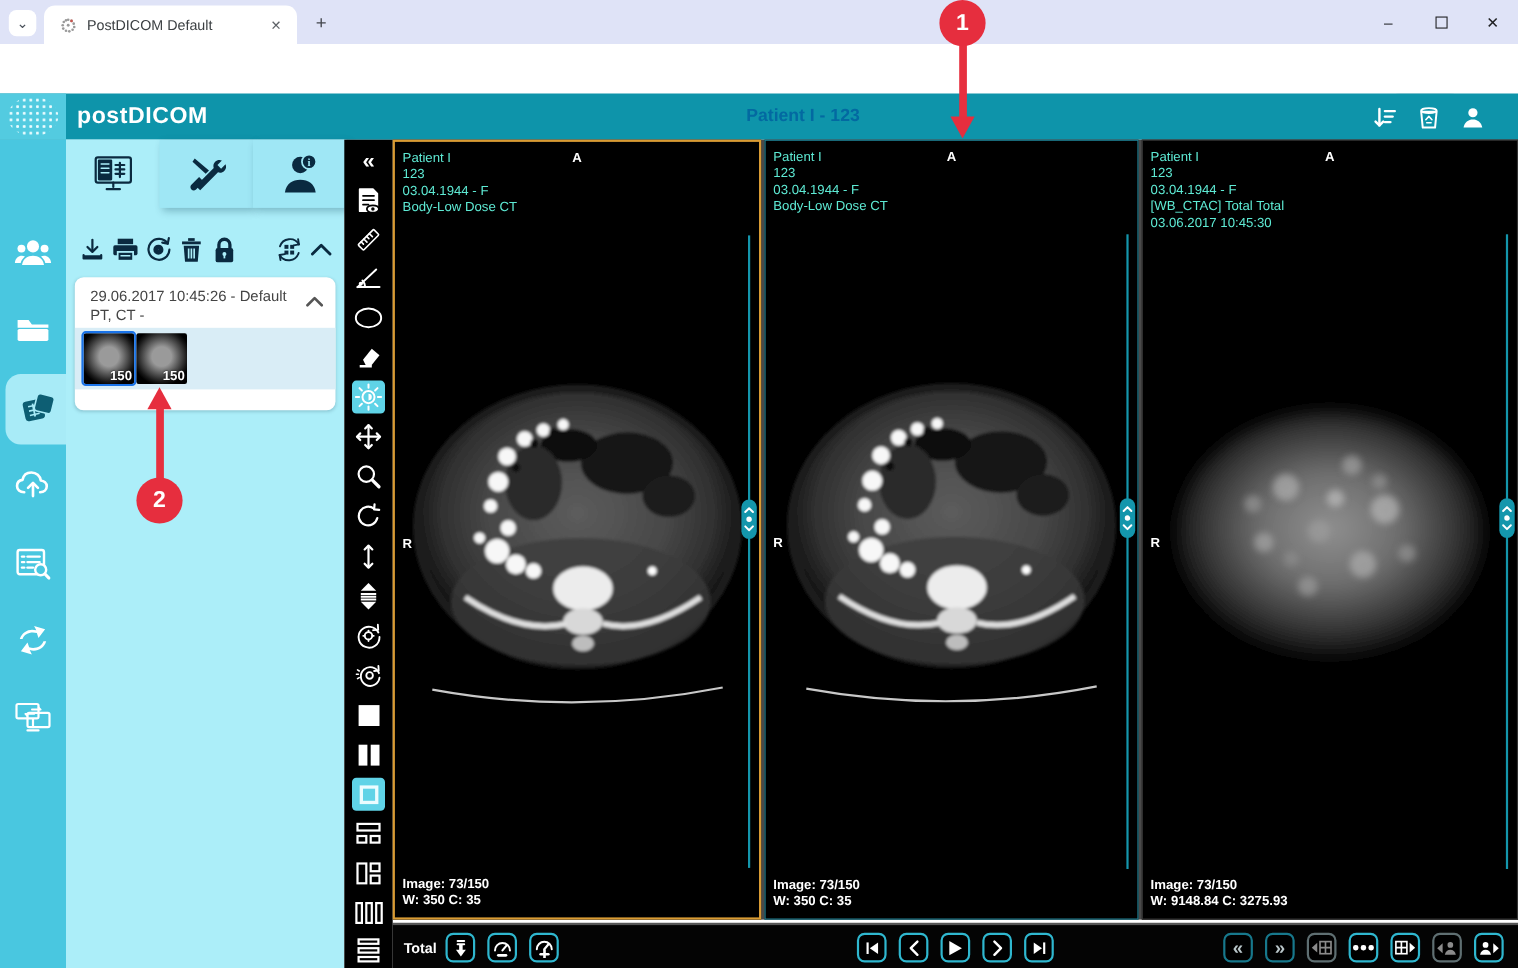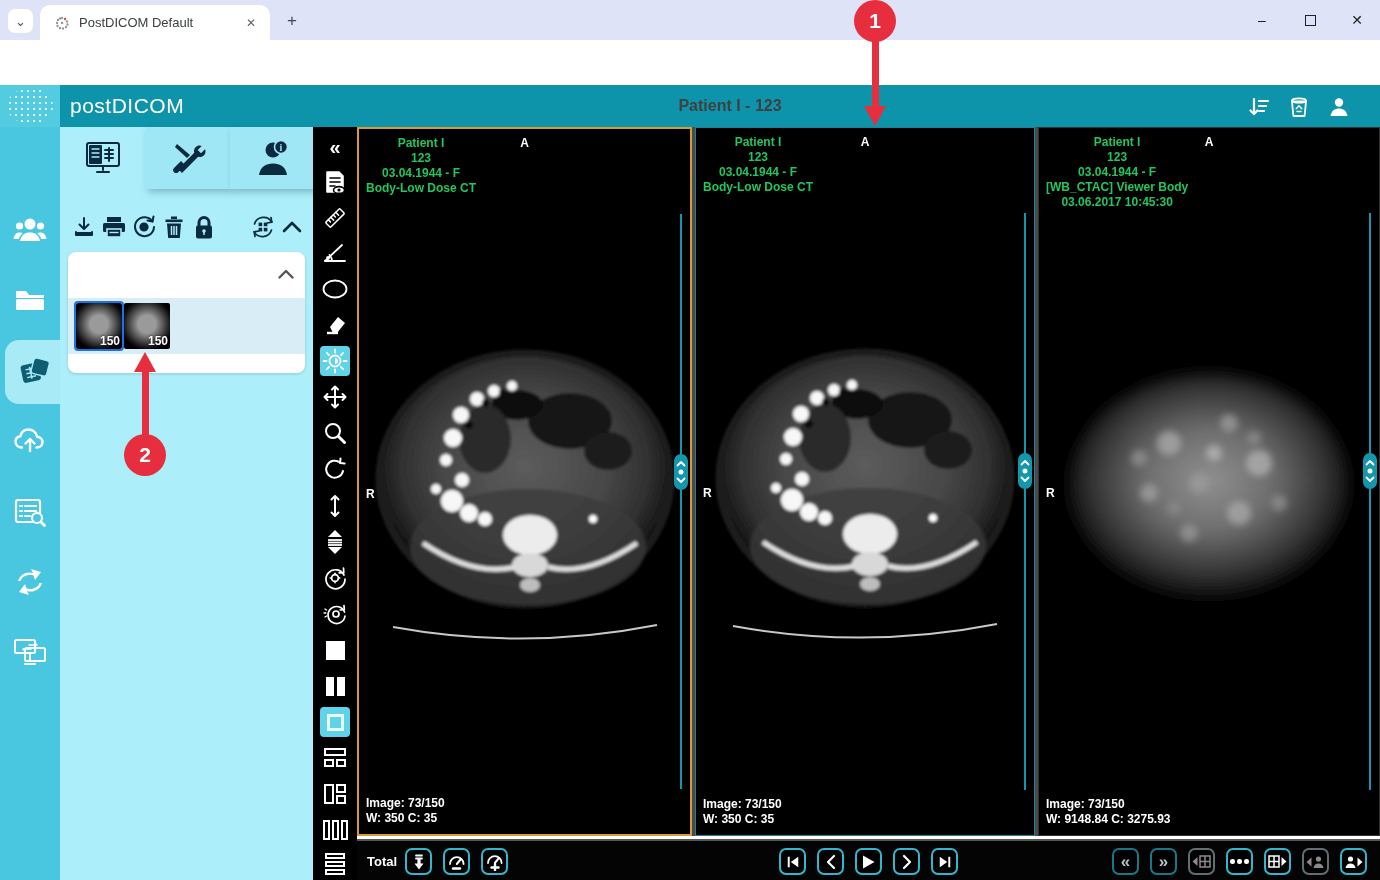--- a/index.html
+++ b/index.html
@@ -25,22 +25,22 @@
   #url-text { font-size:14px; color:#3c4043; margin-left:10px; }
   #guest-btn { left:1256px; top:45px; width:79px; height:34px; border:1px solid #d5d9de; border-radius:17px; background:#fff; display:flex; align-items:center; padding-left:8px; }
   #guest-label { font-size:13px; color:#3c4043; margin-left:6px; }
   #browser-menu { left:1348px; top:50px; width:20px; height:26px; color:#5f6368; font-size:16px; letter-spacing:0; }
 
   
   #app-header { left:0; top:85px; width:1380px; height:42px; background:#0e94aa; }
   #logo-square { left:0; top:85px; width:60px; height:42px; background:#53cbe0; }
   #logo-dots { left:7px; top:3px; width:46px; height:36px; border-radius:50%;
     background-image:radial-gradient(#eafcff 1.1px, rgba(234,252,255,0) 1.5px); background-size:6px 6px; }
-  #app-logo { left:70px; top:94px; font-size:21px; font-weight:normal; color:#fff; letter-spacing:.5px; }
-  #viewer-title { left:560px; top:97px; width:340px; text-align:center; color:#404040; font-weight:bold; font-size:16px; }
+  #app-logo { left:70px; top:94px; font-size:21px; font-weight:bold; color:#fff; letter-spacing:.5px; }
+  #viewer-title { left:560px; top:97px; width:340px; text-align:center; color:#0369a1; font-weight:bold; font-size:16px; }
   .hdr-ic { top:94px; width:26px; height:26px; }
 
   
   #left-nav { left:0; top:127px; width:60px; height:753px; background:#49c7e0; }
   .nav-item { left:0; width:60px; height:64px; }
   .nav-item.active { left:5px; width:55px; background:#a8ebf7; border-radius:14px 0 0 14px; }
 
   
   #left-panel { left:60px; top:127px; width:253px; height:753px; background:#aceef9; }
   .lp-tab { top:127px; width:85px; height:62px; background:#9fe7f5; box-shadow:3px 3px 7px rgba(0,60,80,.30); }
@@ -69,21 +69,21 @@
   .vt.active { background:#5fd3e7; border-radius:4px; }
   #collapse-glyph { color:#fff; font-size:20px; font-weight:bold; }
   .lay-box { border:2px solid #fff; }
 
   
   #vp-wrap { left:357px; top:127px; width:1023px; height:709px; background:#4a4a4a; }
   .vp { top:0; height:709px; background:#000; overflow:hidden; }
   #vp1 { left:0; width:335px; border:2px solid #d99b33; }
   #vp2 { left:338px; width:340px; border:1px solid #1f8296; }
   #vp3 { left:681px; width:342px; border:1px solid #333; }
-  .ovl-tl { left:7px; top:7px; color:#22c55e; font-size:12px; font-weight:700; line-height:15px;text-align:center; }
+  .ovl-tl { left:7px; top:7px; color:#5eead4; font-size:12px; font-weight:400; line-height:15px; }
   .ovl-tl div:empty { display:none; }
   .ovl-a { top:7px; left:0; width:100%; text-align:center; color:#fff; font-size:12px; font-weight:600; }
   .ovl-r { left:7px; top:358px; color:#fff; font-size:12px; font-weight:600; }
   .ovl-bl { left:7px; bottom:8px; color:#fff; font-size:12px; font-weight:600; line-height:15px; }
   .scroll-track { right:8px; top:85px; bottom:45px; width:2px; background:#1496ac; }
   .scroll-handle { right:2px; top:325px; width:14px; height:36px; background:#1496ac; border-radius:8px; }
   .ct-img { left:50%; top:200px; margin-left:-160px; }
   .pet-img { left:50%; top:225px; margin-left:-160px; }
 
   
@@ -348,20 +348,24 @@
         </g>
     </svg>
   </div>
   <div class="abs lp-act flexc" style="left:278px;">
     <svg width="20" height="12" viewBox="0 0 20 12" class="sn" style="stroke-width:2.6;">
         <path d="M2 10 10 2l8 8"></path>
       </svg>
   </div>
 
   <div id="series-card" class="abs">
+    <div id="series-title" class="abs">
+      <div>29.06.2017 10:45:26 - Default</div>
+      <div>PT, CT -</div>
+    </div>
     <div id="series-collapse" class="abs flexc">
       <svg width="16" height="10" viewBox="0 0 16 10" class="s" style="stroke:#555;stroke-width:2.4;">
           <path d="M1.5 8.5 8 2l6.5 6.5"></path>
         </svg>
     </div>
     <div id="thumb-row" class="abs">
       <div class="abs thumb sel" style="left:8px;">
         <span class="thumb-label">150</span>
       </div>
       <div class="abs thumb" style="left:56px;">
@@ -702,21 +706,21 @@
           <circle cx="90" cy="105" r="8" fill="#9b9b9b"></circle>
             <circle cx="165" cy="100" r="8" fill="#c2c2c2"></circle>
           <circle cx="125" cy="155" r="7" fill="#8f8f8f"></circle>
             <circle cx="205" cy="85" r="7" fill="#969696"></circle>
         </g>
       </svg>
       <div class="abs ovl-tl">
         <div>Patient I</div>
         <div>123</div>
         <div>03.04.1944 - F</div>
-        <div>[WB_CTAC] Viewer Body</div>
+        <div>[WB_CTAC] Total Total</div>
         <div>03.06.2017 10:45:30</div>
       </div>
       <div class="abs ovl-a">A</div>
       <div class="abs ovl-r">R</div>
       <div class="abs ovl-bl">
         <div>Image: 73/150</div>
         <div>W: 9148.84 C: 3275.93</div>
       </div>
       <div class="abs scroll-track"></div>
       <div class="abs scroll-handle flexc">

